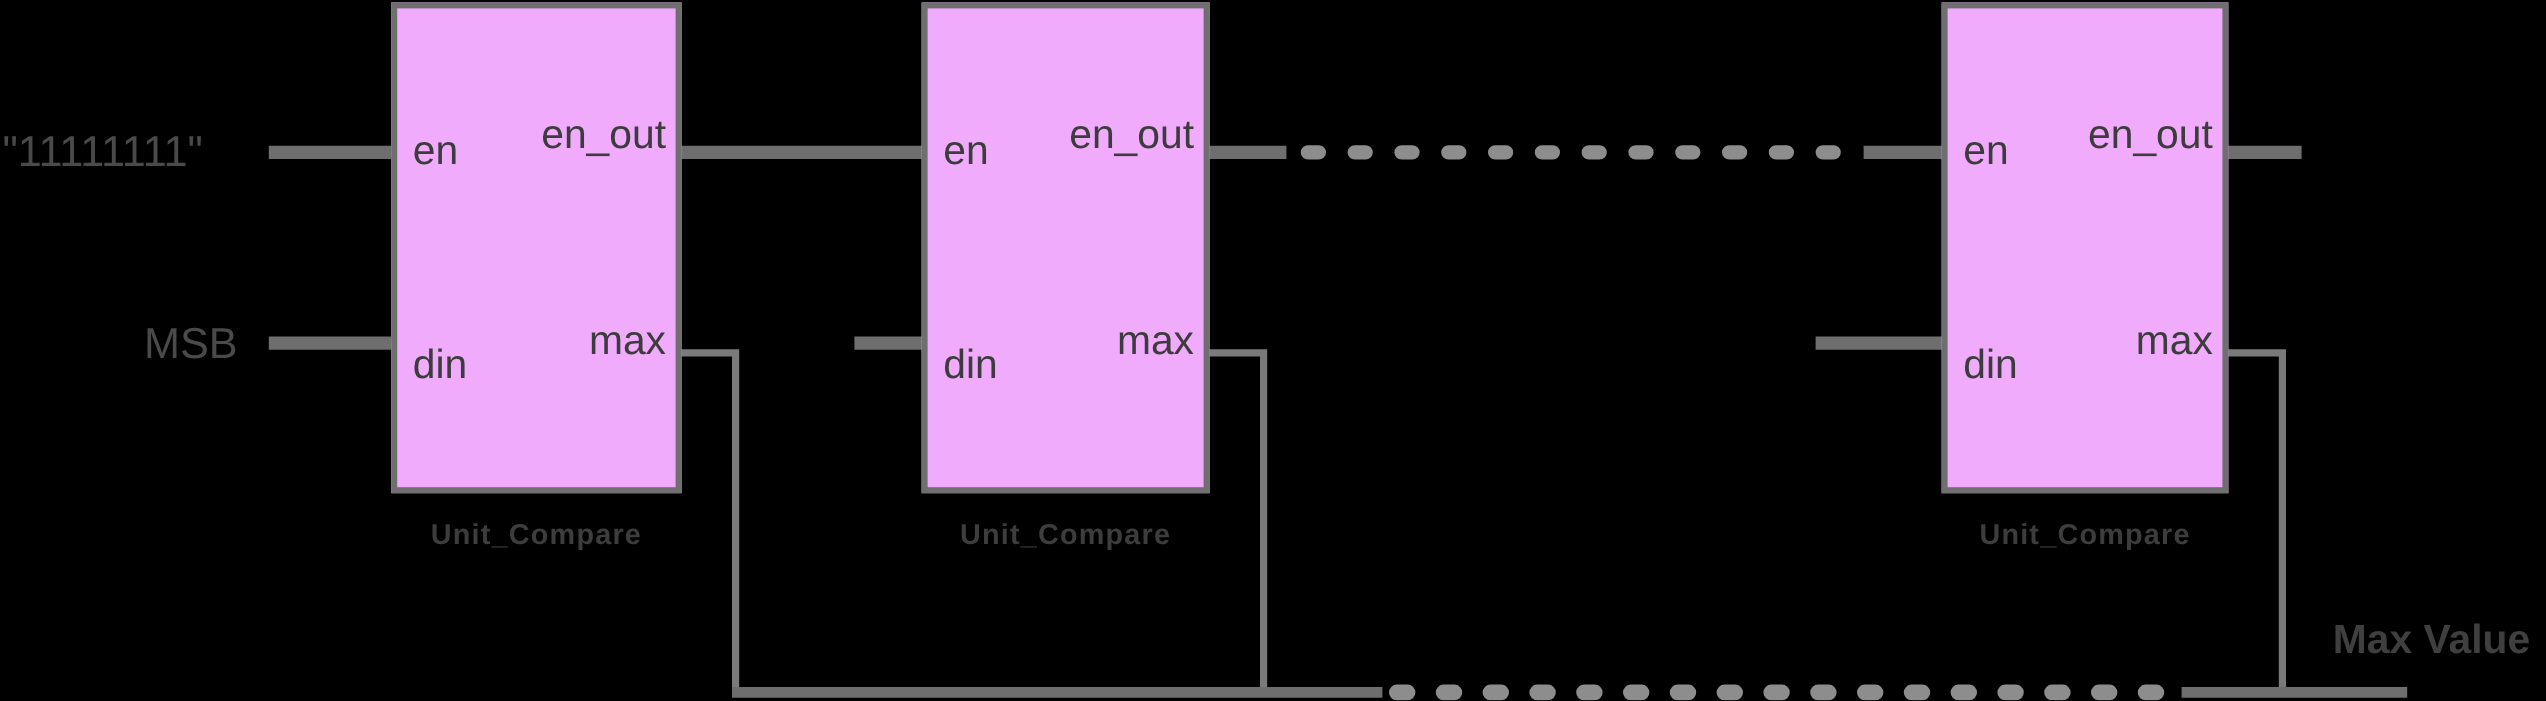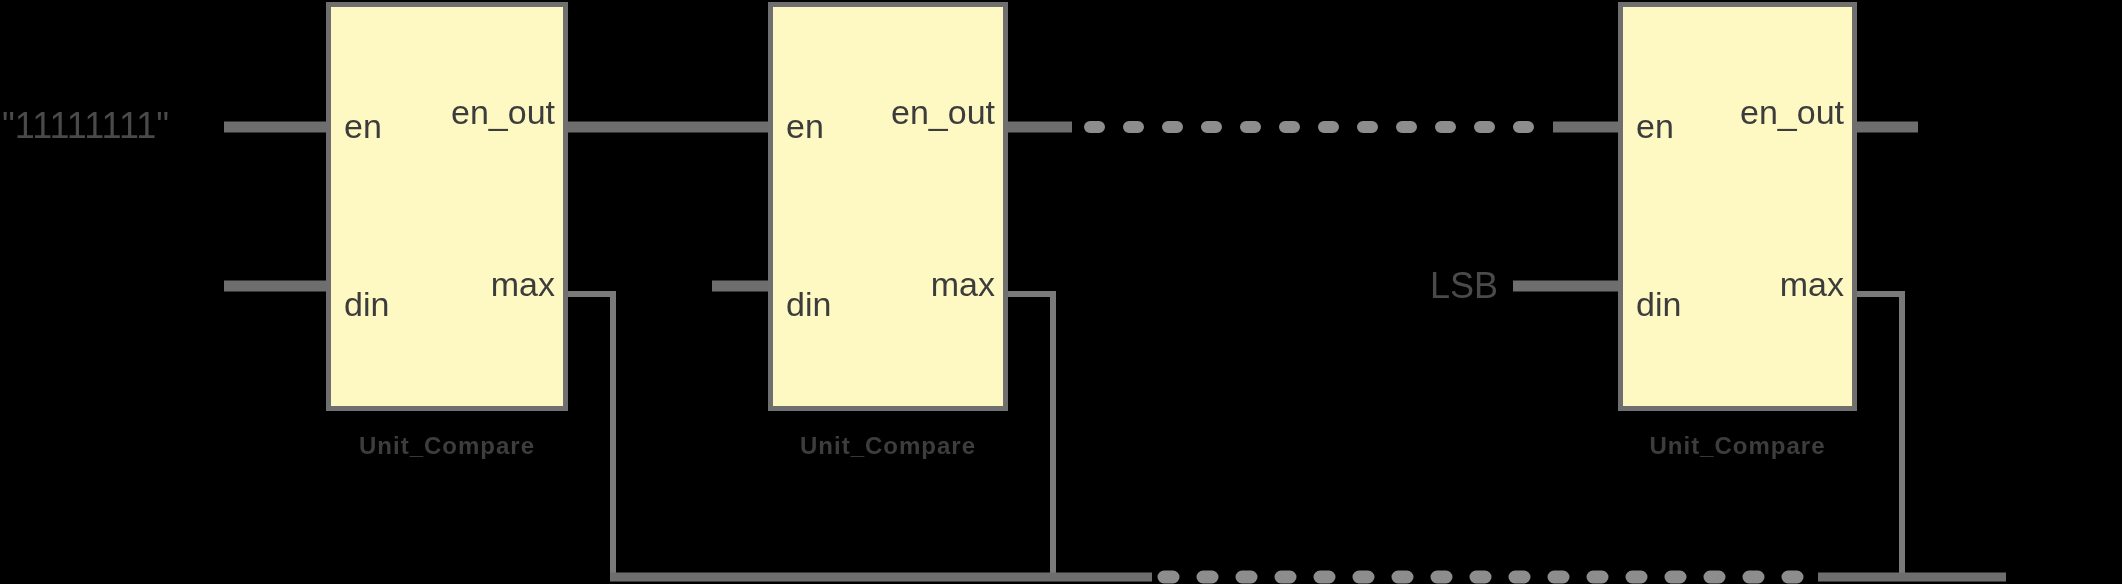--- a/index.html
+++ b/index.html
@@ -20,21 +20,21 @@
     left: 0;
     top: 0;
     width: 2122px;
     height: 584px;
   }
   .block {
     position: absolute;
     top: 2px;
     height: 409px;
     box-sizing: border-box;
-    background: #fef9c3;
+    background: #f0abfc;
     border: 5px solid #6f6f6f;
   }
   .block.b1 { left: 326px; width: 242px; }
   .block.b2 { left: 768px; width: 240px; }
   .block.b3 { left: 1618px; width: 239px; }
   .port {
     position: absolute;
     height: 40px;
     line-height: 40px;
     font-size: 34px;
@@ -128,15 +128,16 @@
 
   <div class="block b3">
     <span class="port p-en">en</span>
     <span class="port p-enout">en_out</span>
     <span class="port p-din">din</span>
     <span class="port p-max">max</span>
   </div>
   <div class="caption c3">Unit_Compare</div>
 
   <span class="side-label lbl-const">"11111111"</span>
-  <span class="side-label lbl-lsb">LSB</span>
+  <span class="side-label lbl-msb">MSB</span>
+  <span class="lbl-maxvalue">Max Value</span>
 
 </div>
 
 </body></html>

